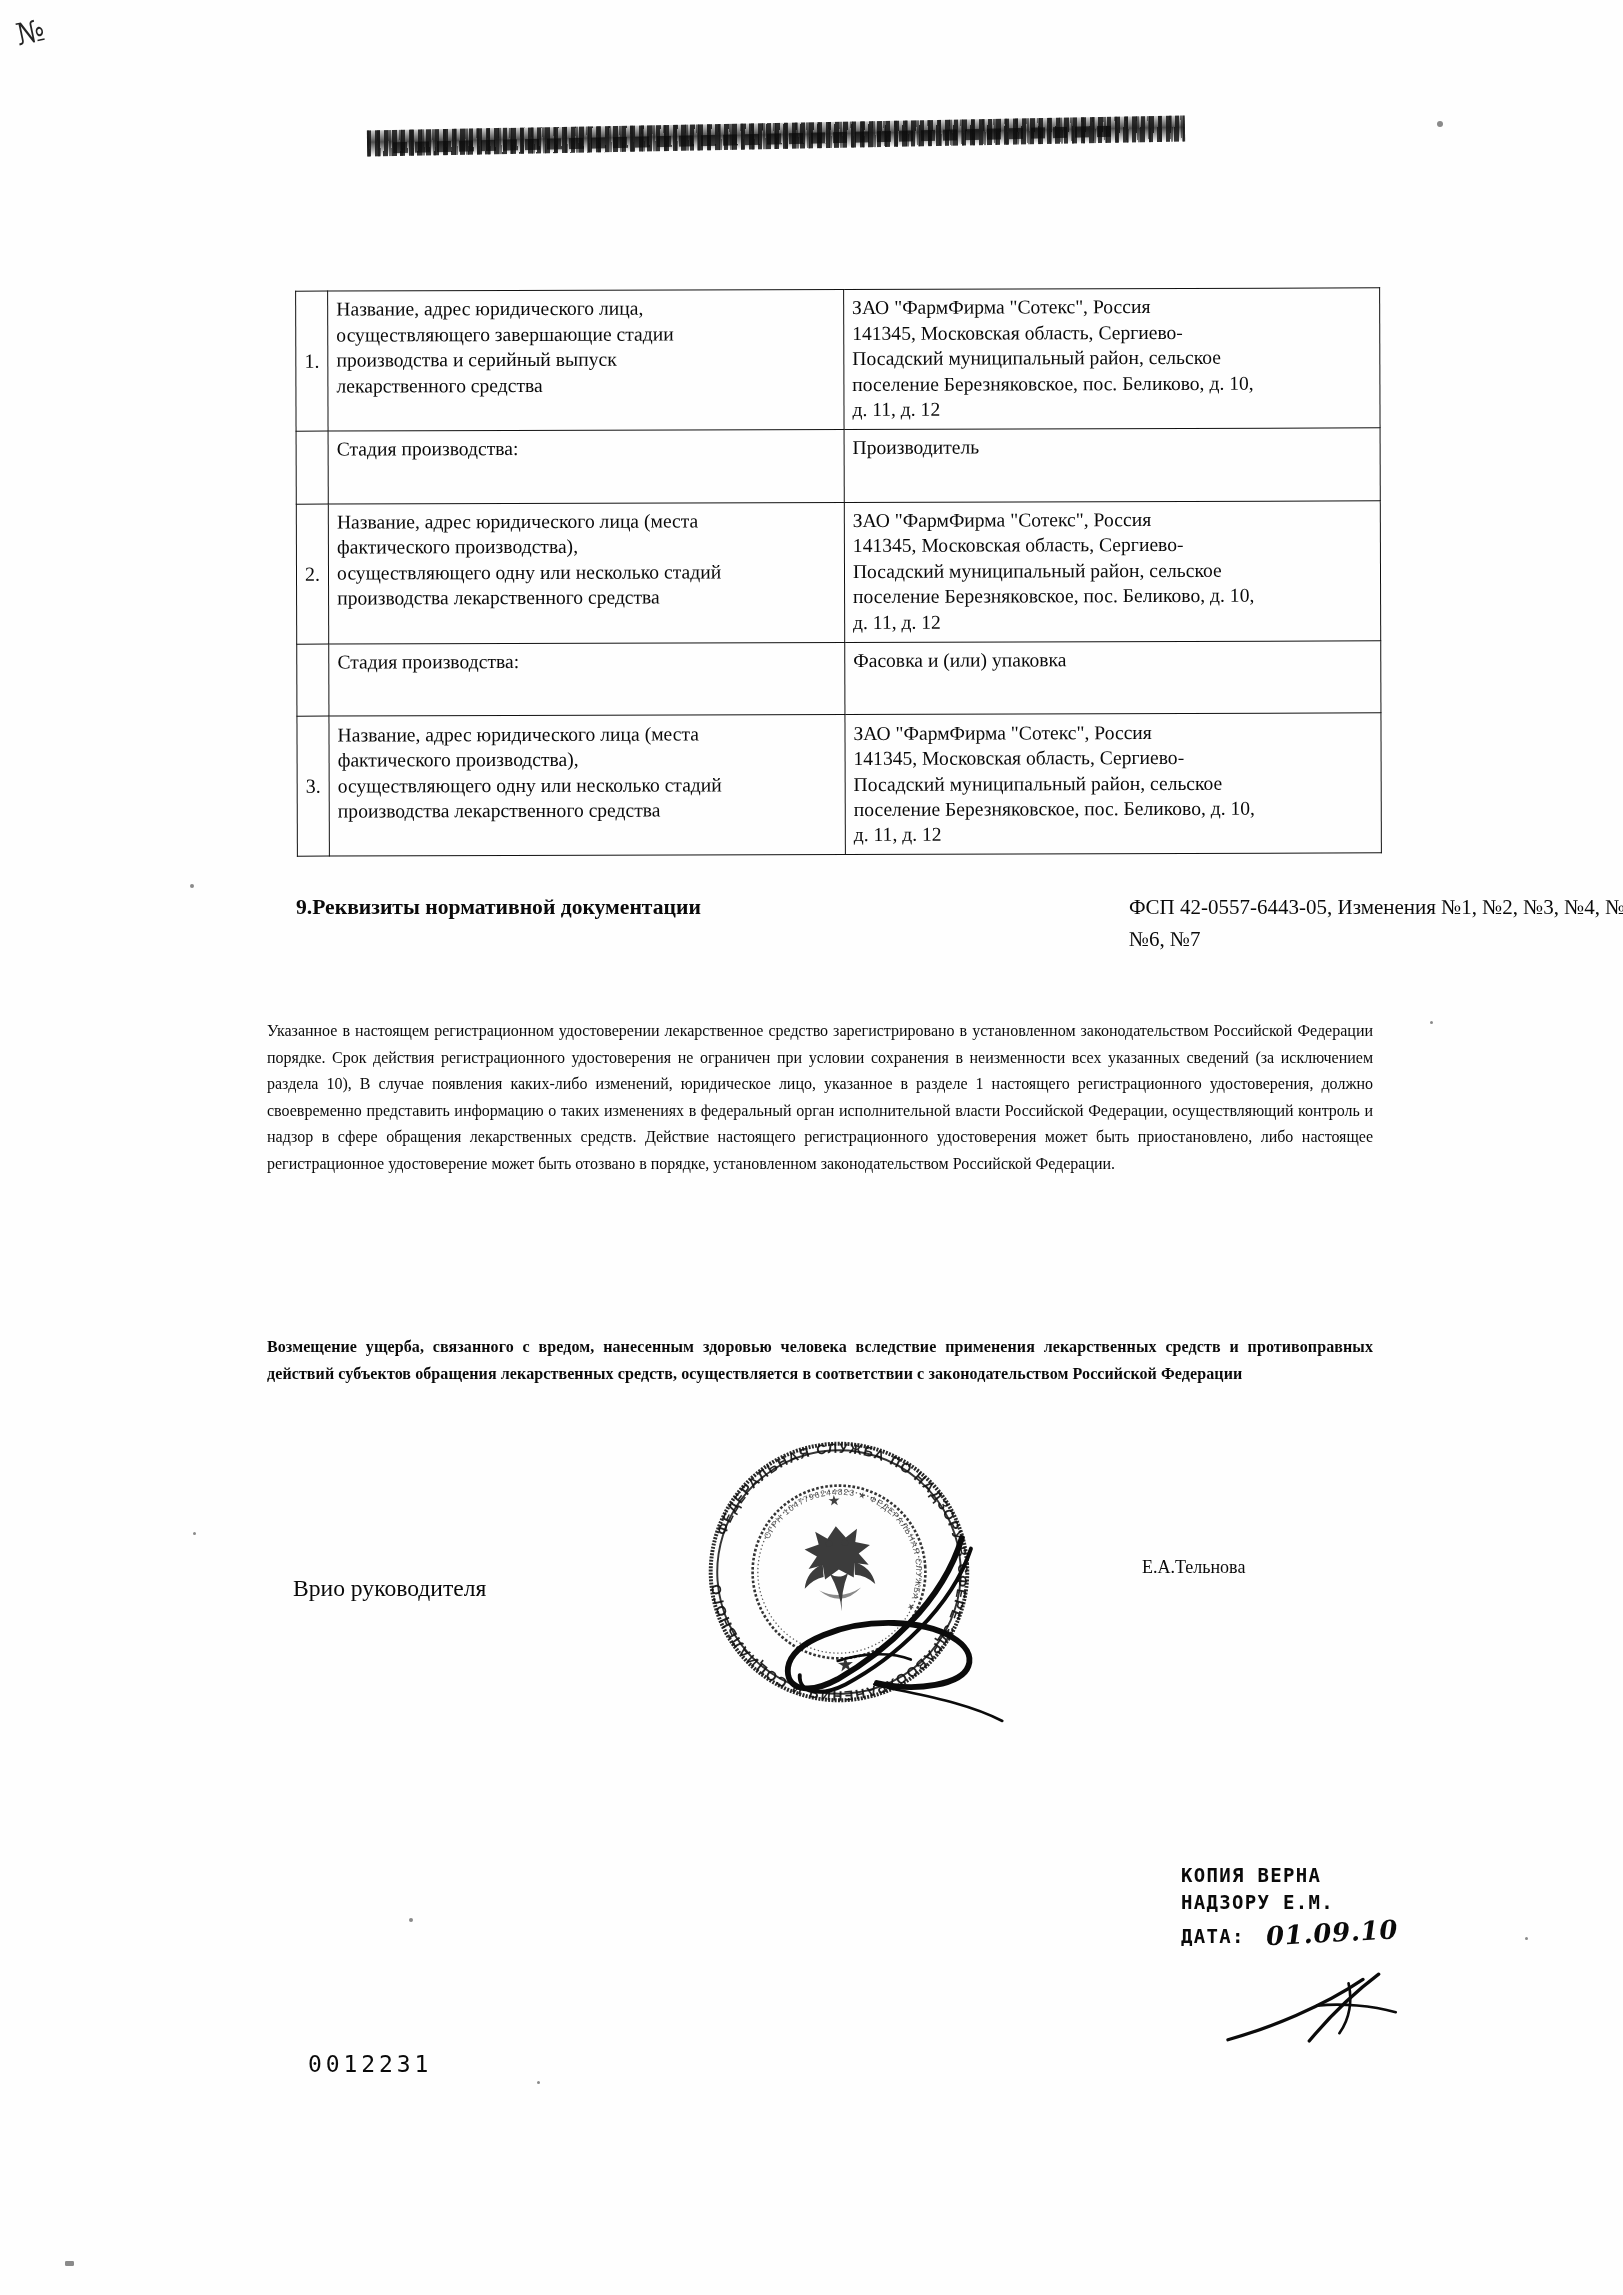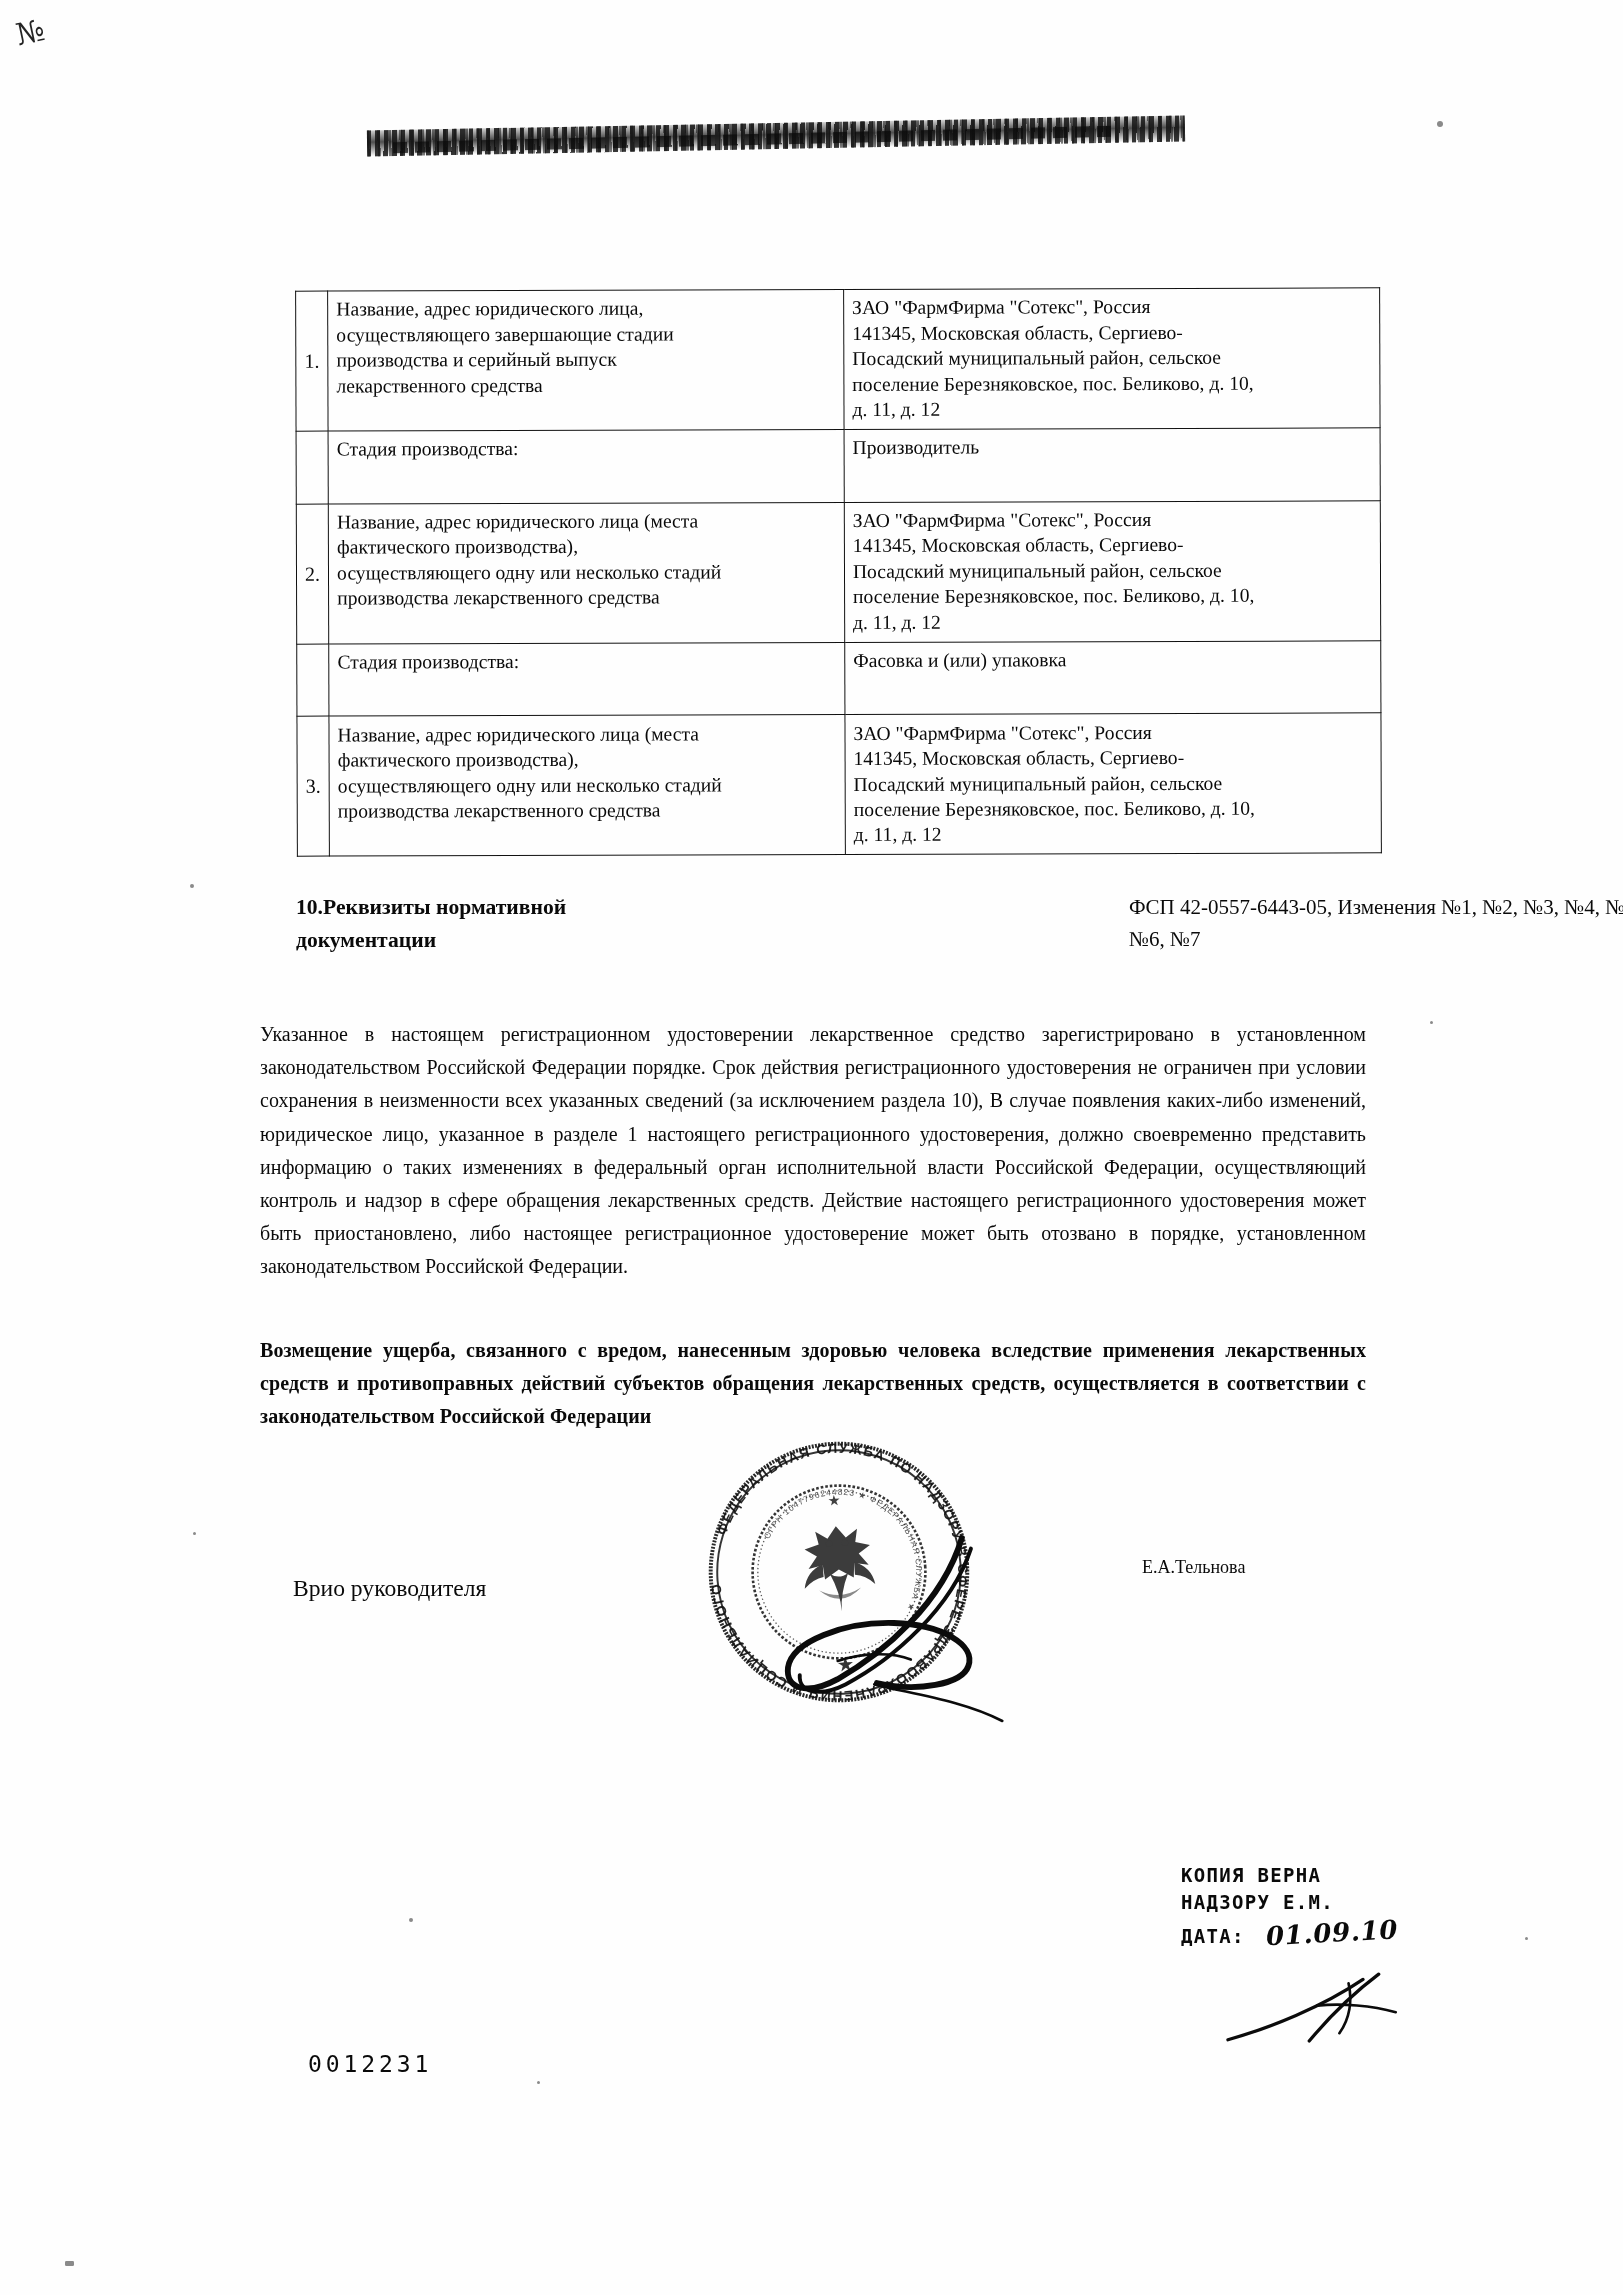--- a/index.html
+++ b/index.html
@@ -62,22 +62,22 @@
     position:absolute;left:0;top:0;width:406px;
     font-weight:bold;font-size:21.6px;line-height:1.52;
   }
   .sec10-val{
     position:absolute;left:833px;top:1.3px;width:524px;
     font-size:21px;line-height:1.50;
   }
 
   
   .para{
-    position:absolute;left:260px;width:1106px;
-    font-size:20px;line-height:1.66;text-align:justify;
+    position:absolute;left:267px;width:1106px;
+    font-size:16px;line-height:1.66;text-align:justify;
     text-justify:inter-word;
   }
   .para.p1{top:1018px;}
   .para.p2{top:1334px;font-weight:bold;letter-spacing:0.1px;}
 
   
   .sig-left{position:absolute;left:293px;top:1559px;font-size:23.6px;margin-top:16px;}
   .sig-right{position:absolute;left:1142px;top:1557px;font-size:18px;}
 
   
@@ -200,21 +200,21 @@
           <span class="cellline">Посадский муниципальный район, сельское</span>
           <span class="cellline">поселение Березняковское, пос. Беликово, д. 10,</span>
           <span class="cellline">д. 11, д. 12</span>
         </td>
       </tr>
 
     </tbody>
   </table>
 
   <div class="sec10">
-    <div class="sec10-title">10.Реквизиты нормативной документации</div>
+    <div class="sec10-title">9.Реквизиты нормативной документации</div>
     <div class="sec10-val">ФСП 42-0557-6443-05, Изменения №1, №2, №3, №4, №5, №6, №7</div>
   </div>
 
   <div class="para p1">Указанное в настоящем регистрационном удостоверении лекарственное средство зарегистрировано в установленном законодательством Российской Федерации порядке. Срок действия регистрационного удостоверения не ограничен при условии сохранения в неизменности всех указанных сведений (за исключением раздела 10), В случае появления каких-либо изменений, юридическое лицо, указанное в разделе 1 настоящего регистрационного удостоверения, должно своевременно представить информацию о таких изменениях в федеральный орган исполнительной власти Российской Федерации, осуществляющий контроль и надзор в сфере обращения лекарственных средств. Действие настоящего регистрационного удостоверения может быть приостановлено, либо настоящее регистрационное удостоверение может быть отозвано в порядке, установленном законодательством Российской Федерации.</div>
 
   <div class="para p2">Возмещение ущерба, связанного с вредом, нанесенным здоровью человека вследствие применения лекарственных средств и противоправных действий субъектов обращения лекарственных средств, осуществляется в соответствии с законодательством Российской Федерации</div>
 
   <div class="seal">
     <svg viewBox="0 0 440 440" xmlns="http://www.w3.org/2000/svg">
       <defs>

